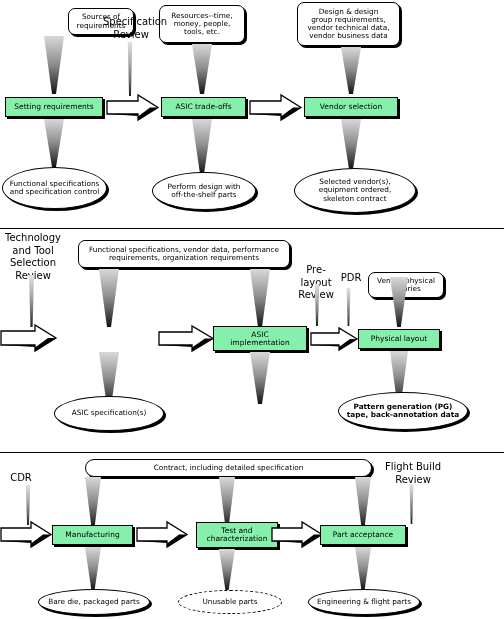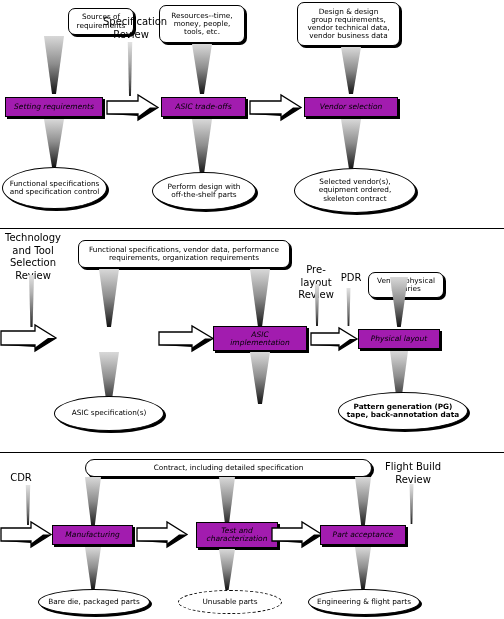--- a/index.html
+++ b/index.html
@@ -2,27 +2,26 @@
 <html><head>
 <meta charset="utf-8">
 <style>
   html,body{margin:0;padding:0;background:#ffffff;}
   body{font-family:"DejaVu Sans", sans-serif;}
   #canvas{position:relative;width:504px;height:619px;background:#fff;overflow:hidden;}
 
   
   .pbox{
     position:absolute;box-sizing:border-box;
-    border:1px solid #000;background:#a21caf;
+    border:1px solid #000;background:#86efac;
     display:flex;align-items:center;justify-content:center;
     text-align:center;line-height:1.05;
     font-size:7.5px;color:#000;
     box-shadow:2px 2px 0 #000;
     padding:0 2px;
-    font-style:italic;
   }
 
   
   .rbox{
     position:absolute;box-sizing:border-box;
     border:1px solid #000;background:#fff;border-radius:7px;
     display:flex;align-items:center;justify-content:center;
     text-align:center;line-height:1.12;
     font-size:7.3px;color:#000;
     box-shadow:2px 2px 0 #000;

